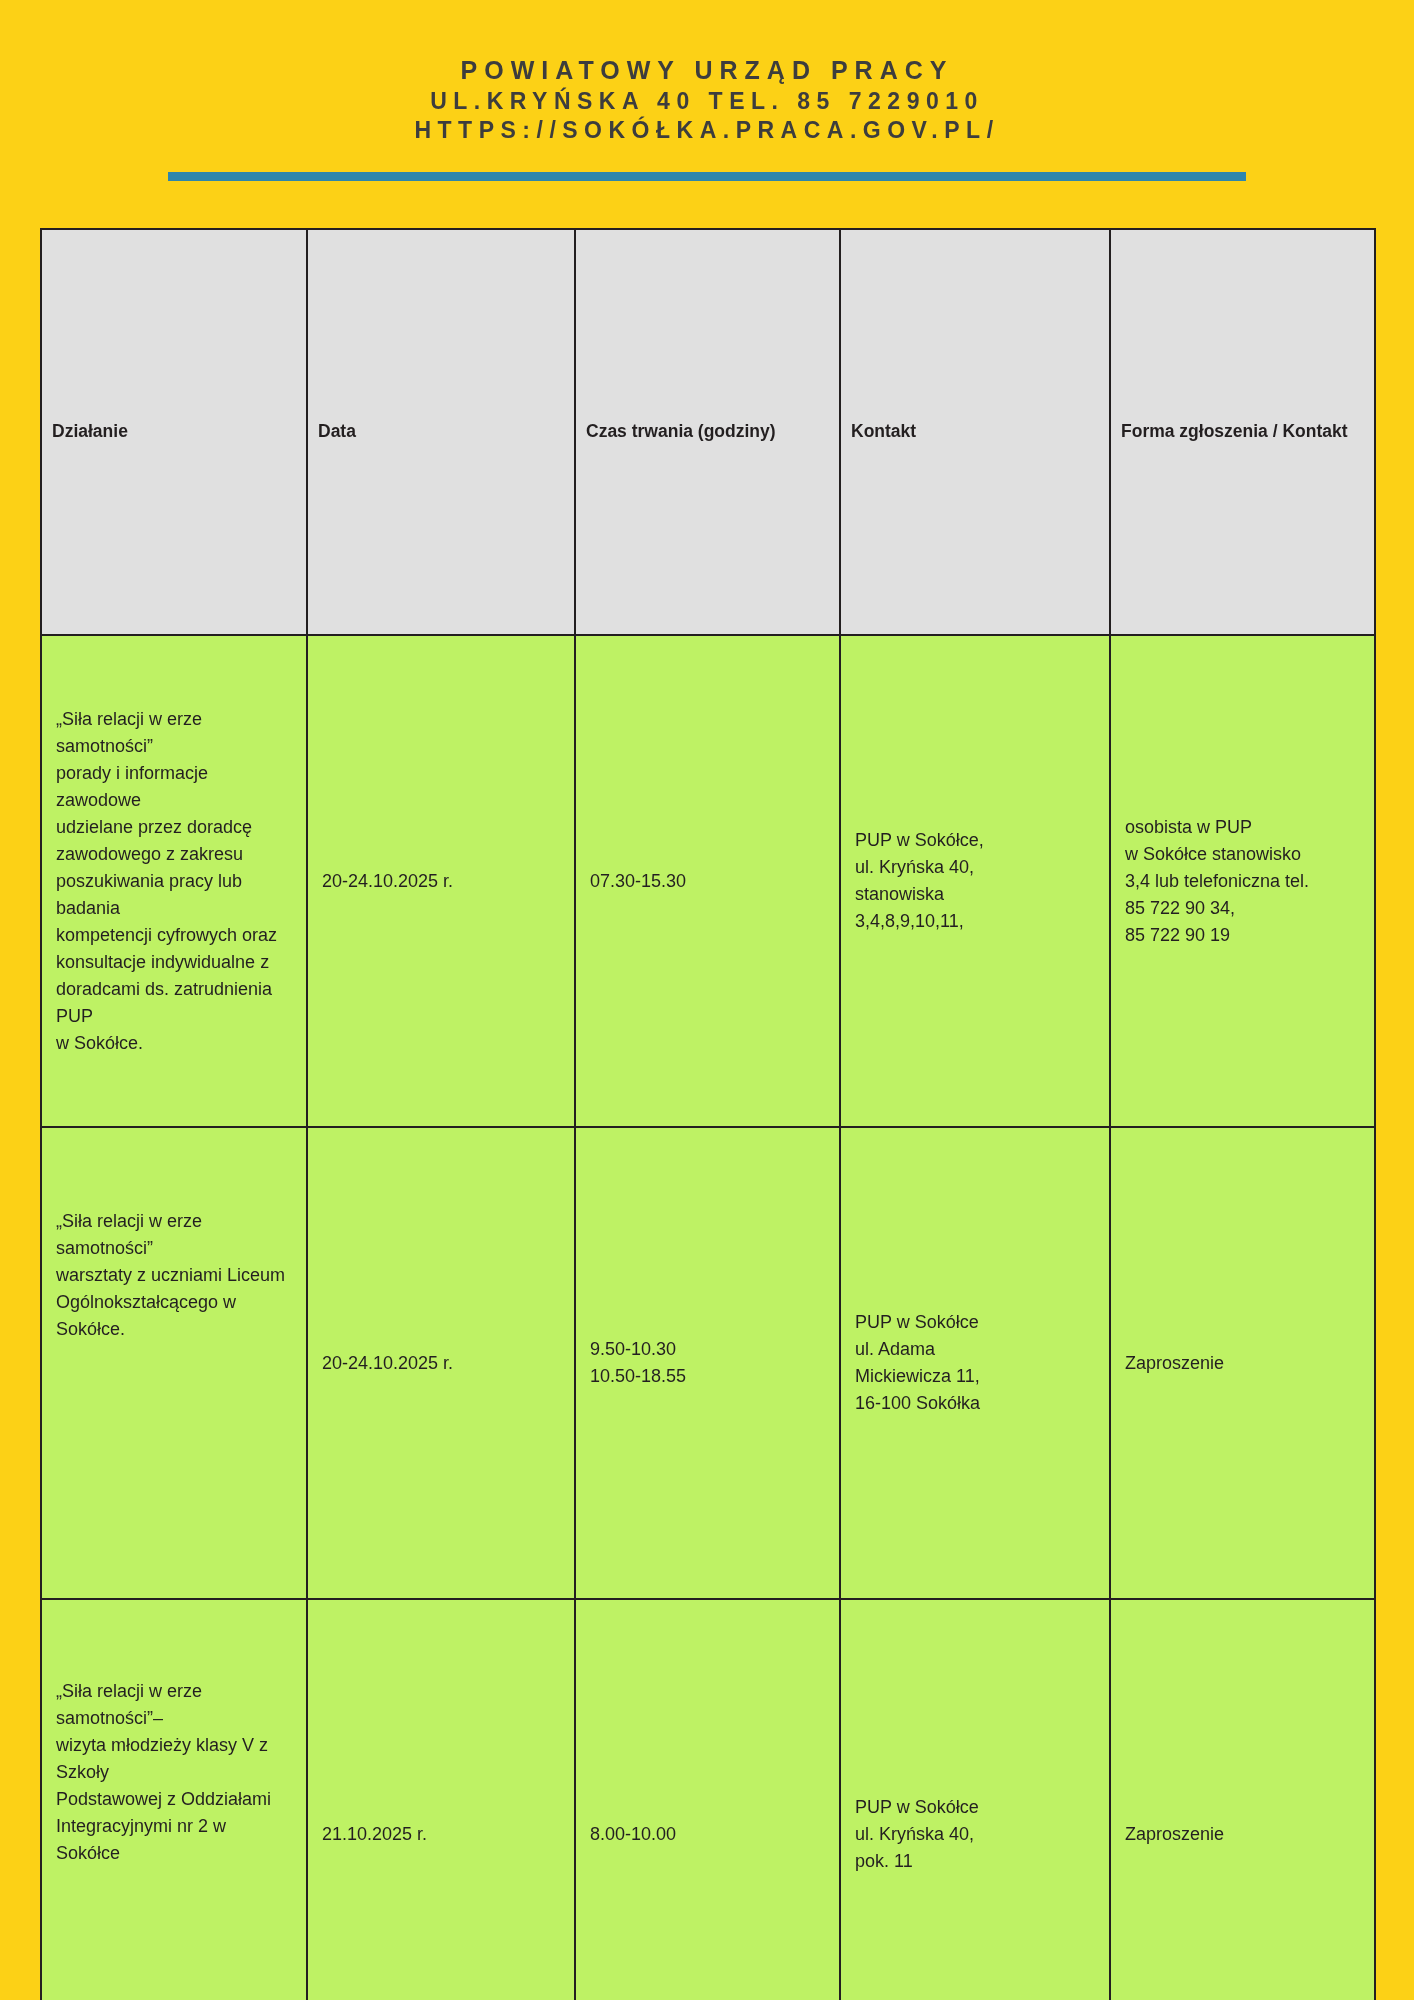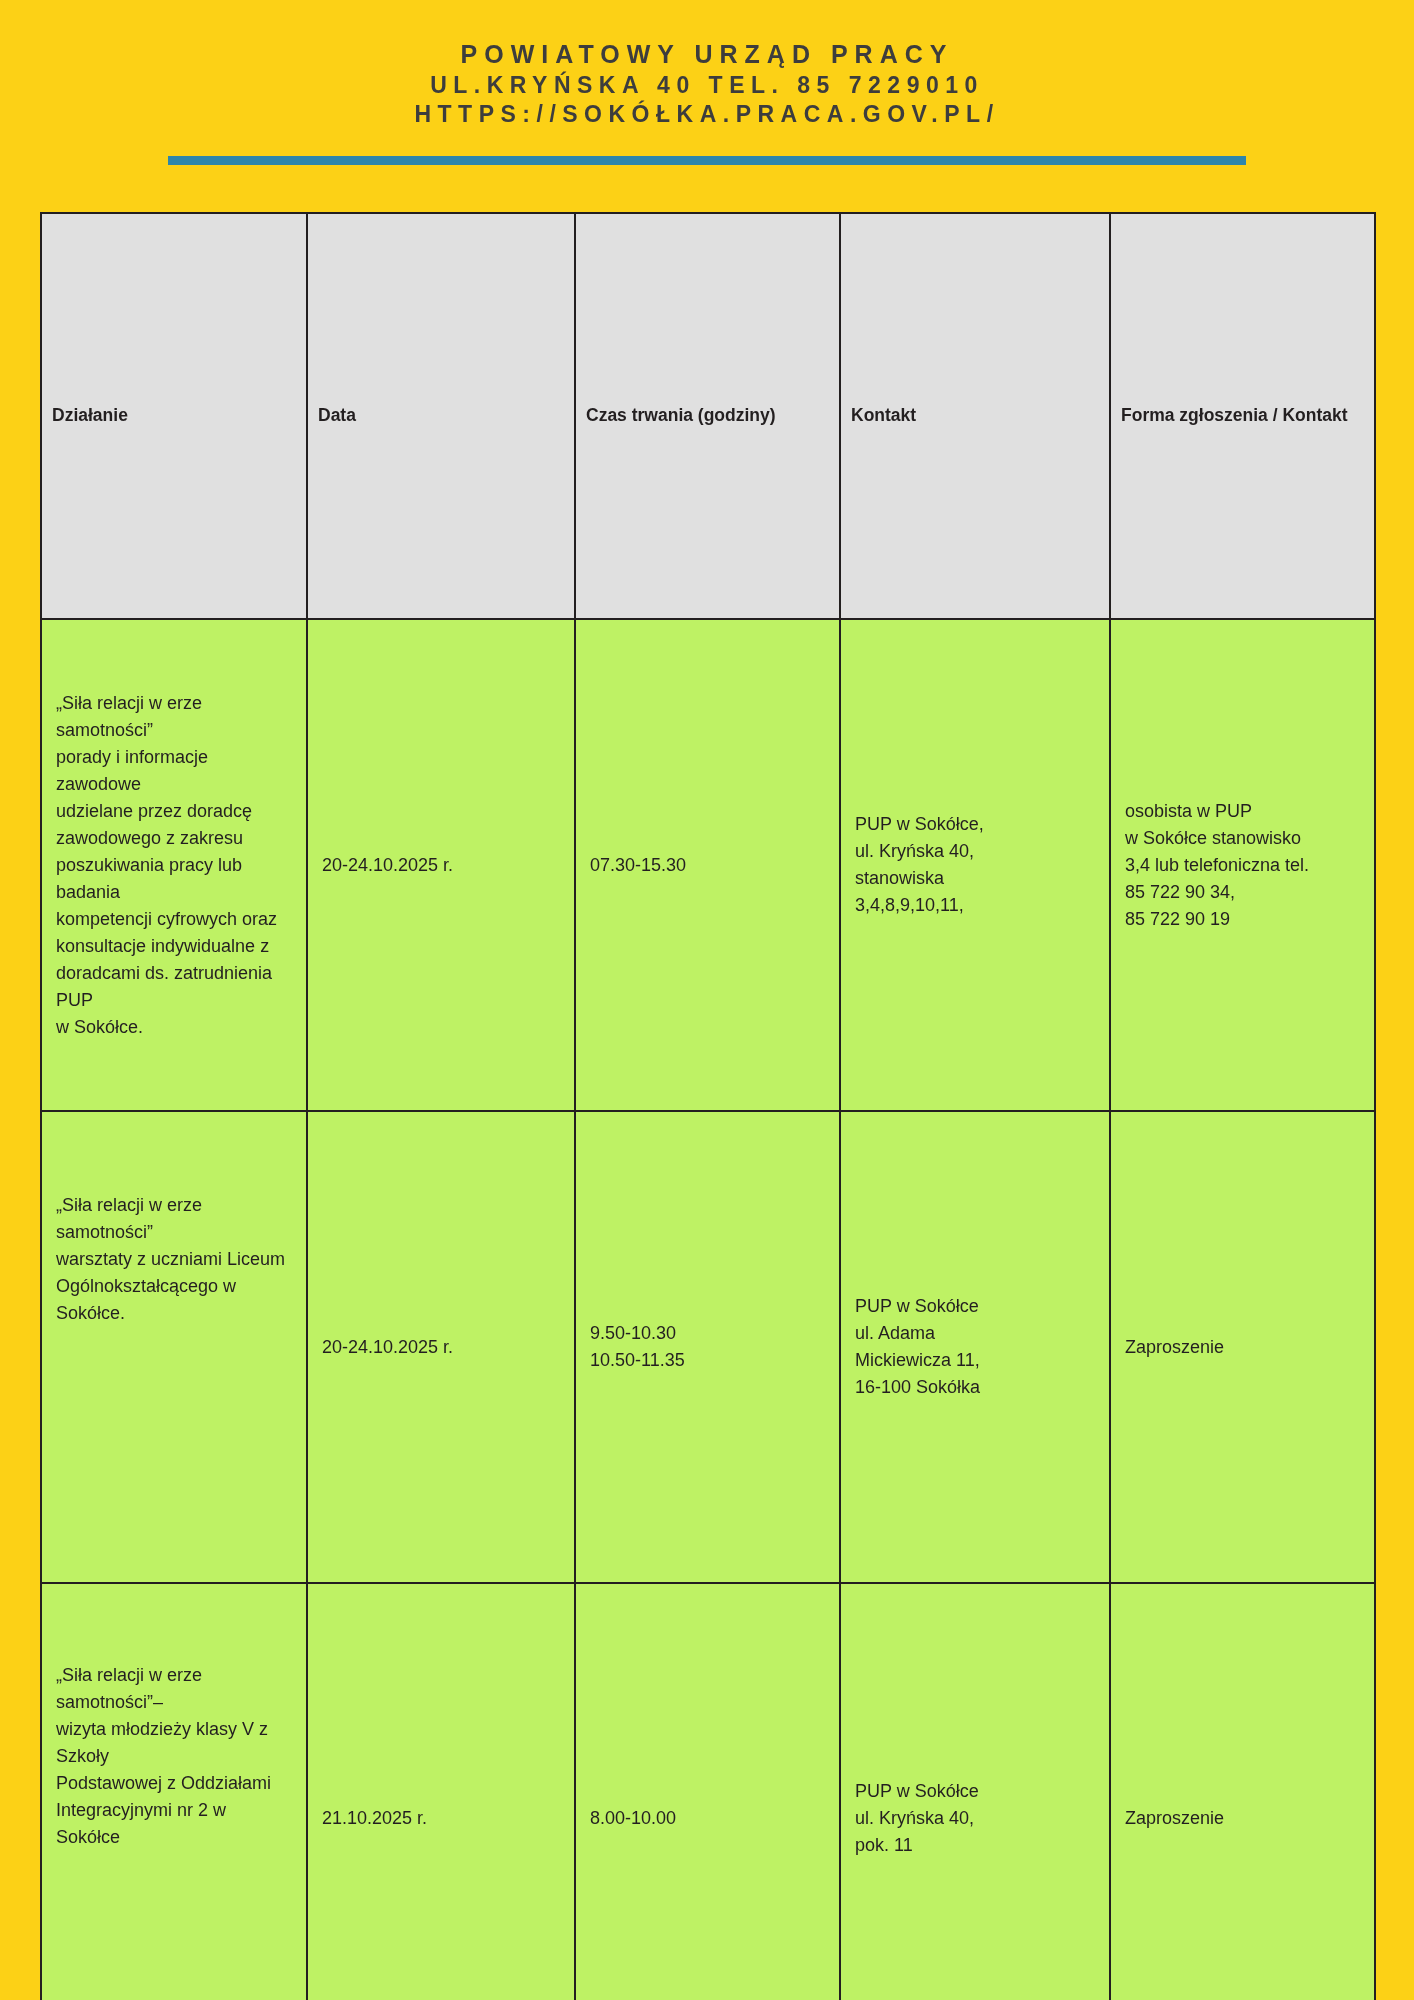--- a/index.html
+++ b/index.html
@@ -13,20 +13,21 @@
     font-family: "Liberation Sans", sans-serif;
     color: #231f20;
     overflow: hidden;
   }
 
   .page {
     position: relative;
     width: 1414px;
     height: 1496px;
     box-sizing: border-box;
+    margin-top: 16px;
   }
 
   
   .header {
     padding-top: 38px;
     text-align: center;
   }
   .header-line {
     font-weight: bold;
     font-size: 25px;
@@ -171,21 +172,21 @@
 3,4 lub telefoniczna tel.
 85 722 90 34,
 85 722 90 19</td>
         </tr>
         <tr class="row-2">
           <td class="col-action">„Siła relacji w erze samotności”
 warsztaty z uczniami Liceum
 Ogólnokształcącego w Sokółce.</td>
           <td class="col-date">20-24.10.2025 r.</td>
           <td class="col-duration">9.50-10.30
-10.50-11.35</td>
+10.50-18.55</td>
           <td class="col-place">PUP w Sokółce
 ul. Adama
 Mickiewicza 11,
 16-100 Sokółka</td>
           <td class="col-contact">Zaproszenie</td>
         </tr>
         <tr class="row-3">
           <td class="col-action">„Siła relacji w erze samotności”–
 wizyta młodzieży klasy V z Szkoły
 Podstawowej z Oddziałami

